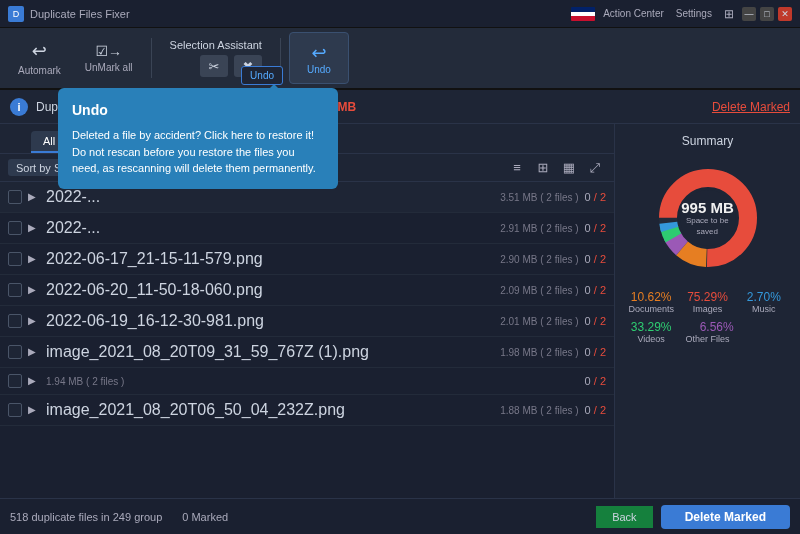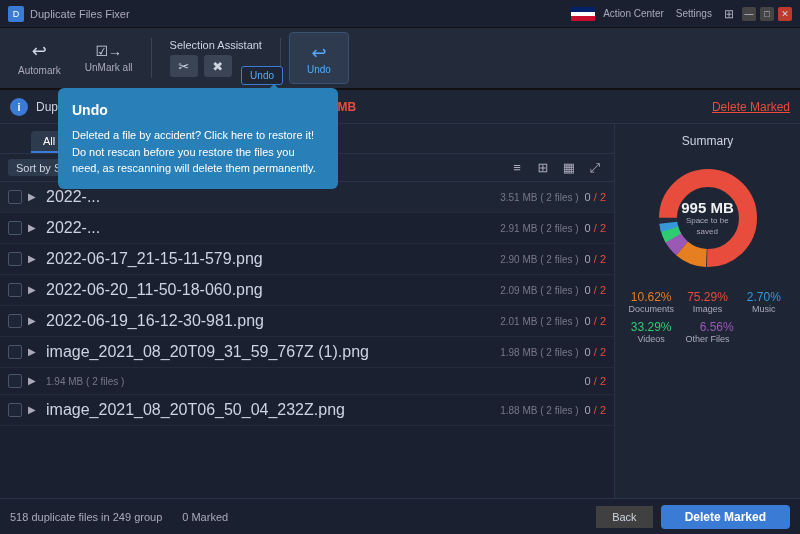--- a/index.html
+++ b/index.html
@@ -13,21 +13,21 @@
     .titlebar-btn { width: 14px; height: 14px; border-radius: 2px; background: #444; display: flex; align-items: center; justify-content: center; font-size: 9px; cursor: pointer; }
     .titlebar-close { background: #c0392b; }
     .flag-icon { width: 24px; height: 14px; background: linear-gradient(to bottom, #012169 33%, #fff 33%, #fff 66%, #c8102e 66%); margin-right: 8px; border-radius: 1px; }
 
     
     .toolbar { background: #232b3a; height: 62px; display: flex; align-items: center; padding: 0 8px; border-bottom: 2px solid #111; gap: 4px; }
     .toolbar-btn { display: flex; flex-direction: column; align-items: center; justify-content: center; padding: 6px 10px; border-radius: 4px; cursor: pointer; color: #cdd4e0; gap: 3px; min-width: 55px; height: 52px; }
     .toolbar-btn .icon { font-size: 18px; }
     .toolbar-btn .label { font-size: 10px; color: #aab; }
     .toolbar-sep { width: 1px; height: 40px; background: #3a4455; margin: 0 4px; }
-    .selection-assistant { display: flex; flex-direction: column; align-items: flex-start; justify-content: center; padding: 6px 10px; }
+    .selection-assistant { display: flex; flex-direction: column; align-items: flex-end; justify-content: center; padding: 6px 10px; }
     .selection-assistant .label { font-size: 11px; color: #cdd4e0; margin-bottom: 4px; }
     .selection-icons { display: flex; gap: 6px; }
     .sel-icon { width: 28px; height: 22px; background: #3a4455; border-radius: 3px; display: flex; align-items: center; justify-content: center; cursor: pointer; font-size: 13px; }
     .undo-btn { display: flex; flex-direction: column; align-items: center; justify-content: center; padding: 6px 14px; border-radius: 4px; cursor: pointer; background: #2e3a4e; min-width: 60px; height: 52px; border: 1px solid #3a5070; }
     .undo-btn .icon { font-size: 18px; color: #5af; }
     .undo-btn .label { font-size: 10px; color: #5af; }
 
     
     .infobar { background: #1e2535; height: 34px; display: flex; align-items: center; padding: 0 10px; border-bottom: 1px solid #2a3348; gap: 8px; }
     .info-icon { width: 18px; height: 18px; background: #3a7bd5; border-radius: 50%; display: flex; align-items: center; justify-content: center; font-size: 11px; color: white; font-weight: bold; flex-shrink: 0; }
@@ -79,21 +79,21 @@
     .stat-name { font-size: 9px; color: #aab; }
     .stat-documents { color: #e67e22; }
     .stat-images { color: #e74c3c; }
     .stat-music { color: #3498db; }
     .stat-videos { color: #2ecc71; }
     .stat-other { color: #9b59b6; text-align: right; }
 
     
     .bottombar { height: 36px; background: #1a2030; display: flex; align-items: center; padding: 0 10px; border-top: 1px solid #2a3348; gap: 8px; }
     .bottom-info { font-size: 11px; color: #aab; flex: 1; display: flex; gap: 20px; }
-    .back-btn { background: #404040; color: #cdd4e0; border: none; border-radius: 0; padding: 5px 16px; cursor: pointer; font-size: 11px; }
+    .back-btn { background: #15803d; color: #cdd4e0; border: none; border-radius: 0; padding: 5px 16px; cursor: pointer; font-size: 11px; }
     .delete-btn { background: #3a7bd5; color: white; border: none; border-radius: 4px; padding: 5px 24px; cursor: pointer; font-size: 12px; font-weight: bold; }
 
     
     .undo-tooltip { position: absolute; top: 88px; left: 60px; background: #2980b9; color: white; padding: 12px 14px; border-radius: 6px; width: 280px; z-index: 100; font-size: 11px; line-height: 1.5; }
     .undo-tooltip::before { content: ''; position: absolute; top: -8px; right: 60px; border: 4px solid transparent; border-bottom-color: #2980b9; }
     .undo-tooltip-title { font-size: 14px; font-weight: bold; margin-bottom: 6px; }
     .undo-tooltip-badge { position: absolute; top: -22px; right: 55px; background: #1e2535; border: 1px solid #3a7bd5; padding: 1px 8px; border-radius: 3px; font-size: 10px; color: #5af; }
 
     
     .filelist::-webkit-scrollbar { width: 6px; }

